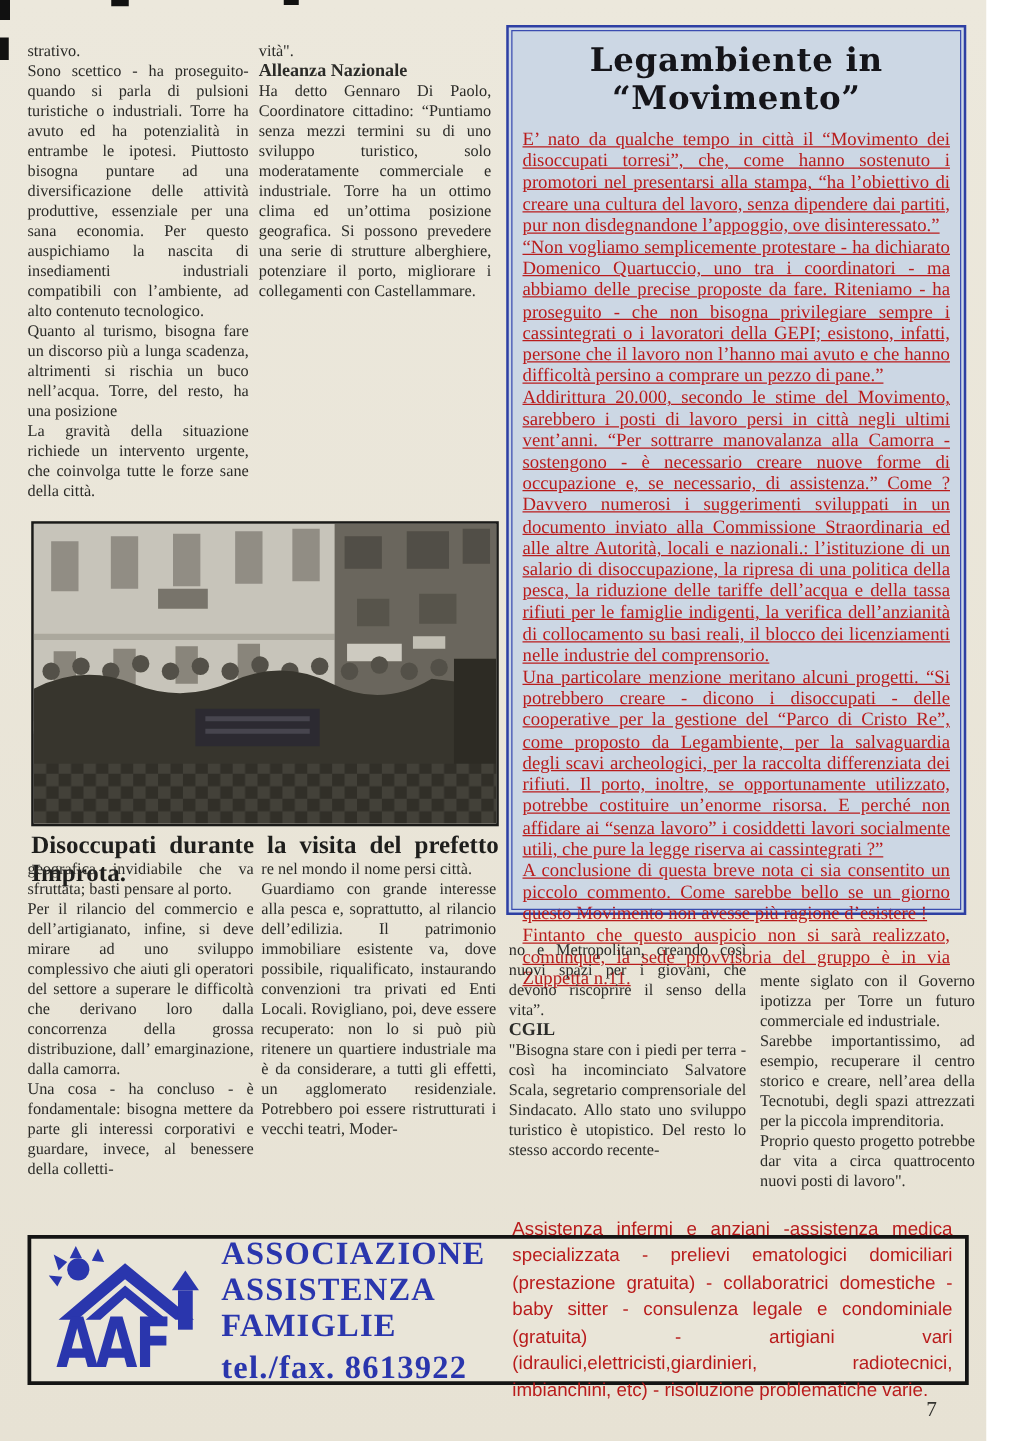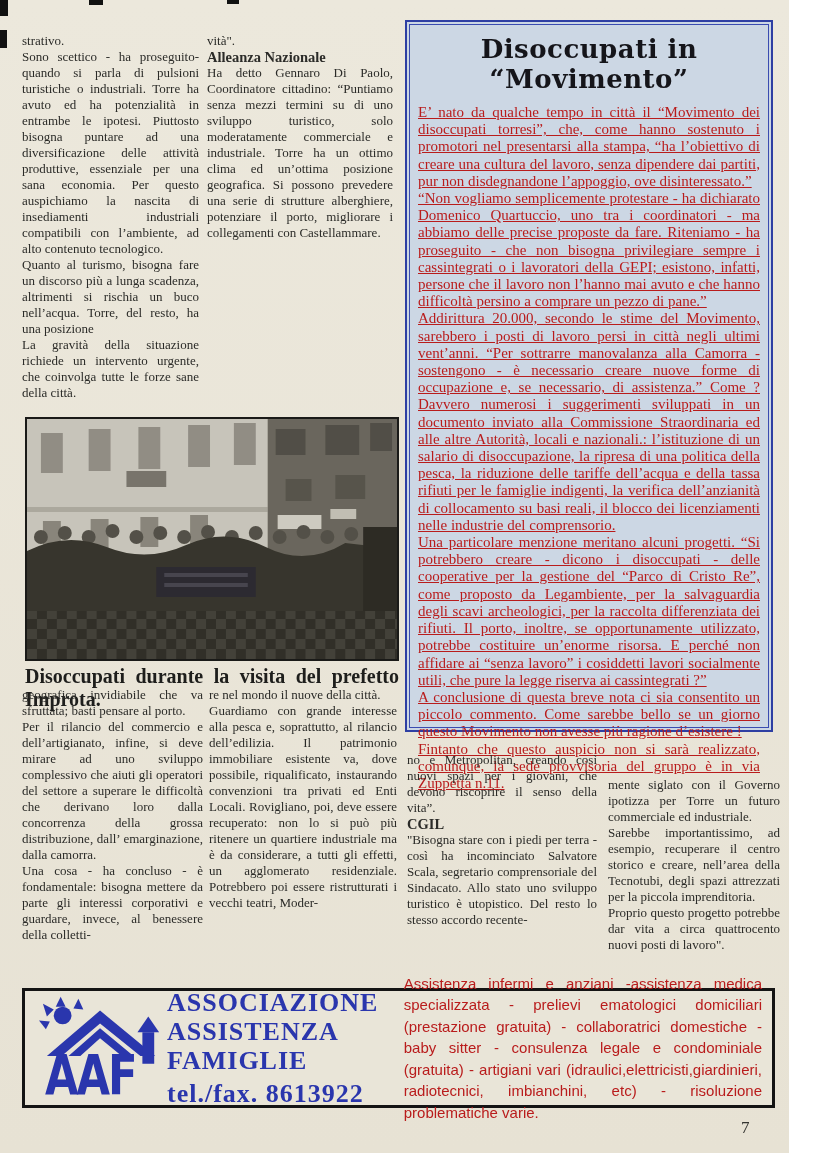--- a/index.html
+++ b/index.html
@@ -20,21 +20,21 @@
   
   .photo{position:absolute;left:25px;top:417px;width:374px;height:244px;border:2px solid #1a1a18;
          box-sizing:border-box;background:#bdbab0;}
   .photo svg{display:block;width:100%;height:100%;}
   .caption{position:absolute;left:25px;top:665px;width:374px;font-weight:bold;font-size:20px;
          text-align:justify;text-align-last:justify;color:#1e1e1c;}
   
   .adbox{position:absolute;left:22px;top:988px;width:753px;height:120px;border:3px solid #141414;
          box-sizing:border-box;display:flex;align-items:center;padding:4px 10px 4px 14px;background:#e9e5d8;}
   .adlogo{width:128px;height:104px;flex:0 0 auto;}
-  .adname{width:225px;color:#2a36ad;font-weight:bold;}
+  .adname{margin-left:10px;width:225px;color:#2a36ad;font-weight:bold;}
   .adname .line{font-size:26px;line-height:29px;letter-spacing:1px;font-family:"Liberation Serif",serif;}
   .adphone{font-size:25px;margin-top:4px;letter-spacing:0.5px;}
   .addesc{margin-left:14px;width:362px;color:#b91c1c;font-size:15px;line-height:21.5px;
           text-align:justify;font-family:Liberation Sans, sans-serif;}
   .pagenum{position:absolute;left:741px;top:1118px;font-size:17px;color:#33332f;}
 </style>
 </head>
 <body>
 
 <div class="page">
@@ -51,21 +51,21 @@
     <p>La gravità della situazione richiede un intervento urgente, che coinvolga tutte le forze sane della città.</p>
   </div>
 
   <div class="col" style="left:207px;top:33px;width:186px;">
     <p>vità".</p>
     <p class="subhead">Alleanza Nazionale</p>
     <p>Ha detto Gennaro Di Paolo, Coordinatore cittadino: “Puntiamo senza mezzi termini su di uno sviluppo turistico, solo moderatamente commerciale e industriale. Torre ha un ottimo clima ed un’ottima posizione geografica. Si possono prevedere una serie di strutture alberghiere, potenziare il porto, migliorare i collegamenti con Castellammare.</p>
   </div>
 
   <div class="mbox">
-    <div class="mbox-title">Disoccupati in “Movimento”</div>
+    <div class="mbox-title">Legambiente in “Movimento”</div>
     <div class="mbox-body">
       <p>E’ nato da qualche tempo in città il “Movimento dei disoccupati torresi”, che, come hanno sostenuto i promotori nel presentarsi alla stampa, “ha l’obiettivo di creare una cultura del lavoro, senza dipendere dai partiti, pur non disdegnandone l’appoggio, ove disinteressato.”</p>
       <p>“Non vogliamo semplicemente protestare - ha dichiarato Domenico Quartuccio, uno tra i coordinatori - ma abbiamo delle precise proposte da fare. Riteniamo - ha proseguito - che non bisogna privilegiare sempre i cassintegrati o i lavoratori della GEPI; esistono, infatti, persone che il lavoro non l’hanno mai avuto e che hanno difficoltà persino a comprare un pezzo di pane.”</p>
       <p>Addirittura 20.000, secondo le stime del Movimento, sarebbero i posti di lavoro persi in città negli ultimi vent’anni. “Per sottrarre manovalanza alla Camorra - sostengono - è necessario creare nuove forme di occupazione e, se necessario, di assistenza.” Come ? Davvero numerosi i suggerimenti sviluppati in un documento inviato alla Commissione Straordinaria ed alle altre Autorità, locali e nazionali.: l’istituzione di un salario di disoccupazione, la ripresa di una politica della pesca, la riduzione delle tariffe dell’acqua e della tassa rifiuti per le famiglie indigenti, la verifica dell’anzianità di collocamento su basi reali, il blocco dei licenziamenti nelle industrie del comprensorio.</p>
       <p>Una particolare menzione meritano alcuni progetti. “Si potrebbero creare - dicono i disoccupati - delle cooperative per la gestione del “Parco di Cristo Re”, come proposto da Legambiente, per la salvaguardia degli scavi archeologici, per la raccolta differenziata dei rifiuti. Il porto, inoltre, se opportunamente utilizzato, potrebbe costituire un’enorme risorsa. E perché non affidare ai “senza lavoro” i cosiddetti lavori socialmente utili, che pure la legge riserva ai cassintegrati ?”</p>
       <p>A conclusione di questa breve nota ci sia consentito un piccolo commento. Come sarebbe bello se un giorno questo Movimento non avesse  più ragione d’esistere !</p>
       <p>Fintanto che questo auspicio non si sarà realizzato, comunque, la sede provvisoria del gruppo è in via Zuppetta n.11.</p>
     </div>
   </div>
 
@@ -126,21 +126,21 @@
   </div>
   <div class="caption">Disoccupati durante la visita del prefetto Improta.</div>
 
   <div class="col" style="left:22px;top:687px;width:181px;">
     <p>geografica invidiabile che va sfruttata; basti pensare al porto.</p>
     <p>Per il rilancio del commercio e dell’artigianato, infine, si deve mirare ad uno sviluppo complessivo che aiuti gli operatori del settore a superare le difficoltà che derivano loro dalla concorrenza della grossa distribuzione, dall’ emarginazione, dalla camorra.</p>
     <p>Una cosa - ha concluso - è fondamentale: bisogna mettere da parte gli interessi corporativi e guardare, invece, al benessere della colletti-</p>
   </div>
 
   <div class="col" style="left:209px;top:687px;width:188px;">
-    <p>re nel mondo il nuove della città.</p>
+    <p>re nel mondo il nome persi città.</p>
     <p>Guardiamo con grande interesse alla pesca e, soprattutto, al rilancio dell’edilizia. Il patrimonio immobiliare esistente va, dove possibile, riqualificato, instaurando convenzioni tra privati ed Enti Locali. Rovigliano, poi, deve essere recuperato: non lo si può più  ritenere un quartiere industriale ma è da considerare, a tutti gli effetti, un agglomerato residenziale. Potrebbero poi essere ristrutturati i  vecchi teatri, Moder-</p>
   </div>
 
   <div class="col" style="left:407px;top:752px;width:190px;">
     <p>no e Metropolitan, creando così nuovi spazi per i giovani, che devono riscoprire il senso della vita”.</p>
     <p class="subhead">CGIL</p>
     <p>"Bisogna stare con i piedi per terra - così ha incominciato Salvatore Scala, segretario comprensoriale del Sindacato. Allo stato uno sviluppo turistico è utopistico. Del resto lo stesso accordo recente-</p>
   </div>
 
   <div class="col" style="left:608px;top:777px;width:172px;">

